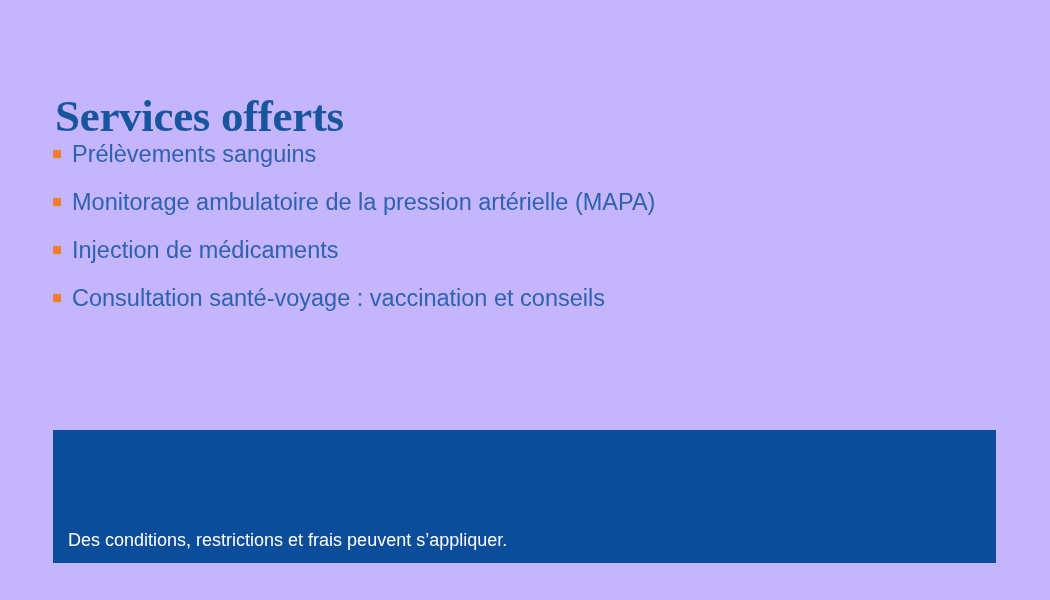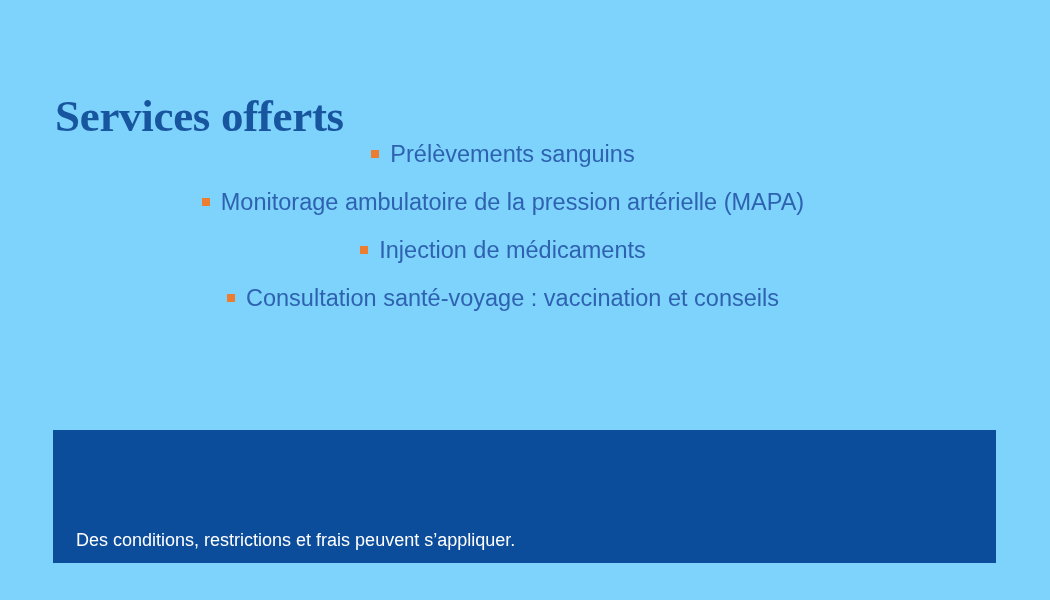--- a/index.html
+++ b/index.html
@@ -12,21 +12,21 @@
     background: #ffffff;
     font-family: "Liberation Sans", sans-serif;
     overflow: hidden;
     position: relative;
   }
 
   .slide {
     position: relative;
     width: 1050px;
     height: 600px;
-    background: #7dd3fc;
+    background: #c4b5fd;
   }
 
   .slide-title {
     position: absolute;
     left: 55px;
     top: 60px;
     font-family: "Liberation Serif", "DejaVu Serif", serif;
     font-weight: bold;
     font-size: 45px;
     line-height: 52px;
@@ -43,21 +43,20 @@
     margin: 0;
     padding: 0;
     list-style: none;
   }
 
   .bullet-item {
     display: flex;
     align-items: flex-start;
     height: 48px;
     line-height: 31px;
-    justify-content: center;
   }
 
   .bullet-marker {
     flex: 0 0 auto;
     width: 8px;
     height: 8px;
     background: #ED7D31;
     margin-top: 11px;
     margin-right: 11px;
   }
@@ -74,21 +73,21 @@
     position: absolute;
     left: 53px;
     top: 430px;
     width: 943px;
     height: 133px;
     background: #0B4C9B;
   }
 
   .footer-banner-text {
     position: absolute;
-    left: 23px;
+    left: 15px;
     bottom: 11px;
     font-family: "Liberation Sans", sans-serif;
     font-size: 18px;
     line-height: 24px;
     color: #ffffff;
     white-space: nowrap;
   }
 </style>
 </head>
 <body>

